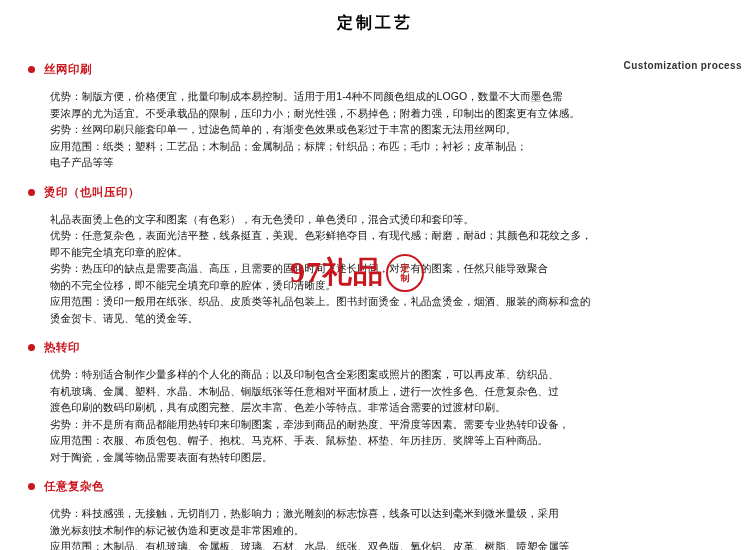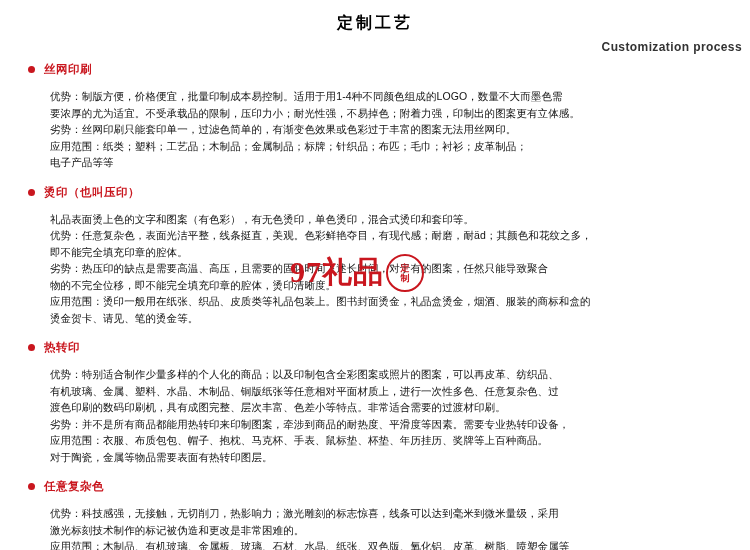--- a/index.html
+++ b/index.html
@@ -56,22 +56,22 @@
     background: #ffffff;
     padding: 0;
   }
   .header-title span {
     background: #ffffff;
     padding: 0 14px;
   }
   .header-subtitle {
     position: absolute;
     right: 8px;
-    top: 40px;
-    font-size: 12px;
+    top: 60px;
+    font-size: 10px;
     font-weight: bold;
     letter-spacing: 0.4px;
     color: #333333;
   }
 
   
   .content {
     padding: 0 38px 0 24px;
   }
   .section {

